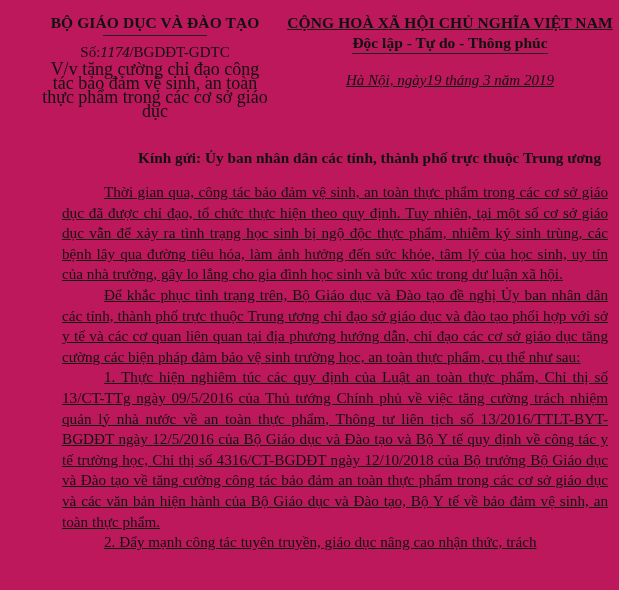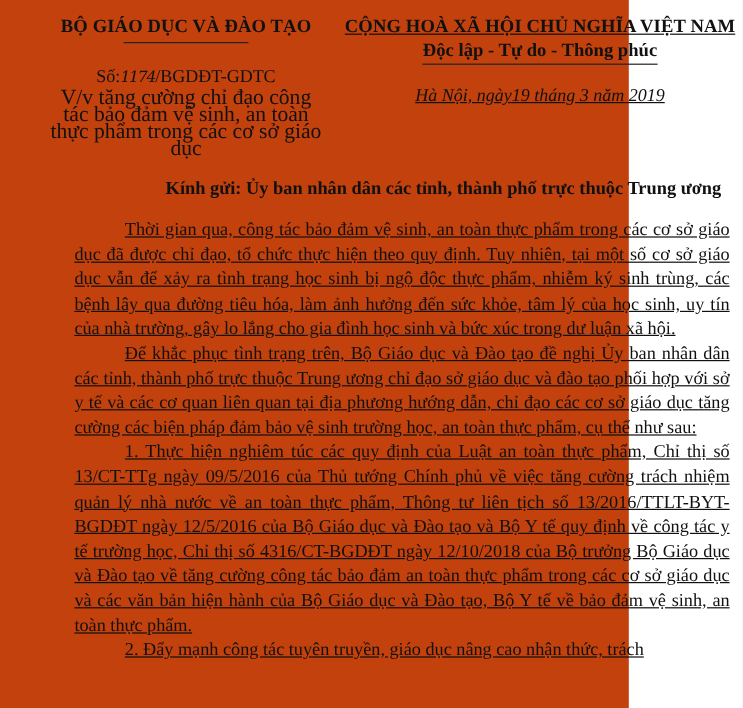--- a/index.html
+++ b/index.html
@@ -11,23 +11,23 @@
       width: 619px;
       height: 590px;
       overflow: hidden;
       position: relative;
       font-family: "Liberation Serif", serif;
       color: #111111;
     }
     .page {
       position: absolute;
       left: 0; top: 0;
-      width: 524px;
+      width: 619px;
       height: 590px;
-      background: #c2410c;
+      background: #be185d;
     }
     .header-left {
       position: absolute;
       left: 40px;
       top: 14px;
       width: 230px;
       text-align: center;
     }
     .ministry {
       font-weight: bold;
@@ -35,21 +35,21 @@
       letter-spacing: 0.1px;
       white-space: nowrap;
     }
     .ministry-rule {
       width: 104px;
       height: 1px;
       background: #222;
       margin: 3px auto 0 auto;
     }
     .doc-number {
-      margin-top: 20px;
+      margin-top: 8px;
       font-size: 15px;
       white-space: nowrap;
     }
     .doc-number .hand {
       font-style: italic;
       font-family: "DejaVu Serif", serif;
       font-size: 13px;
       letter-spacing: -1px;
     }
     .subject {

